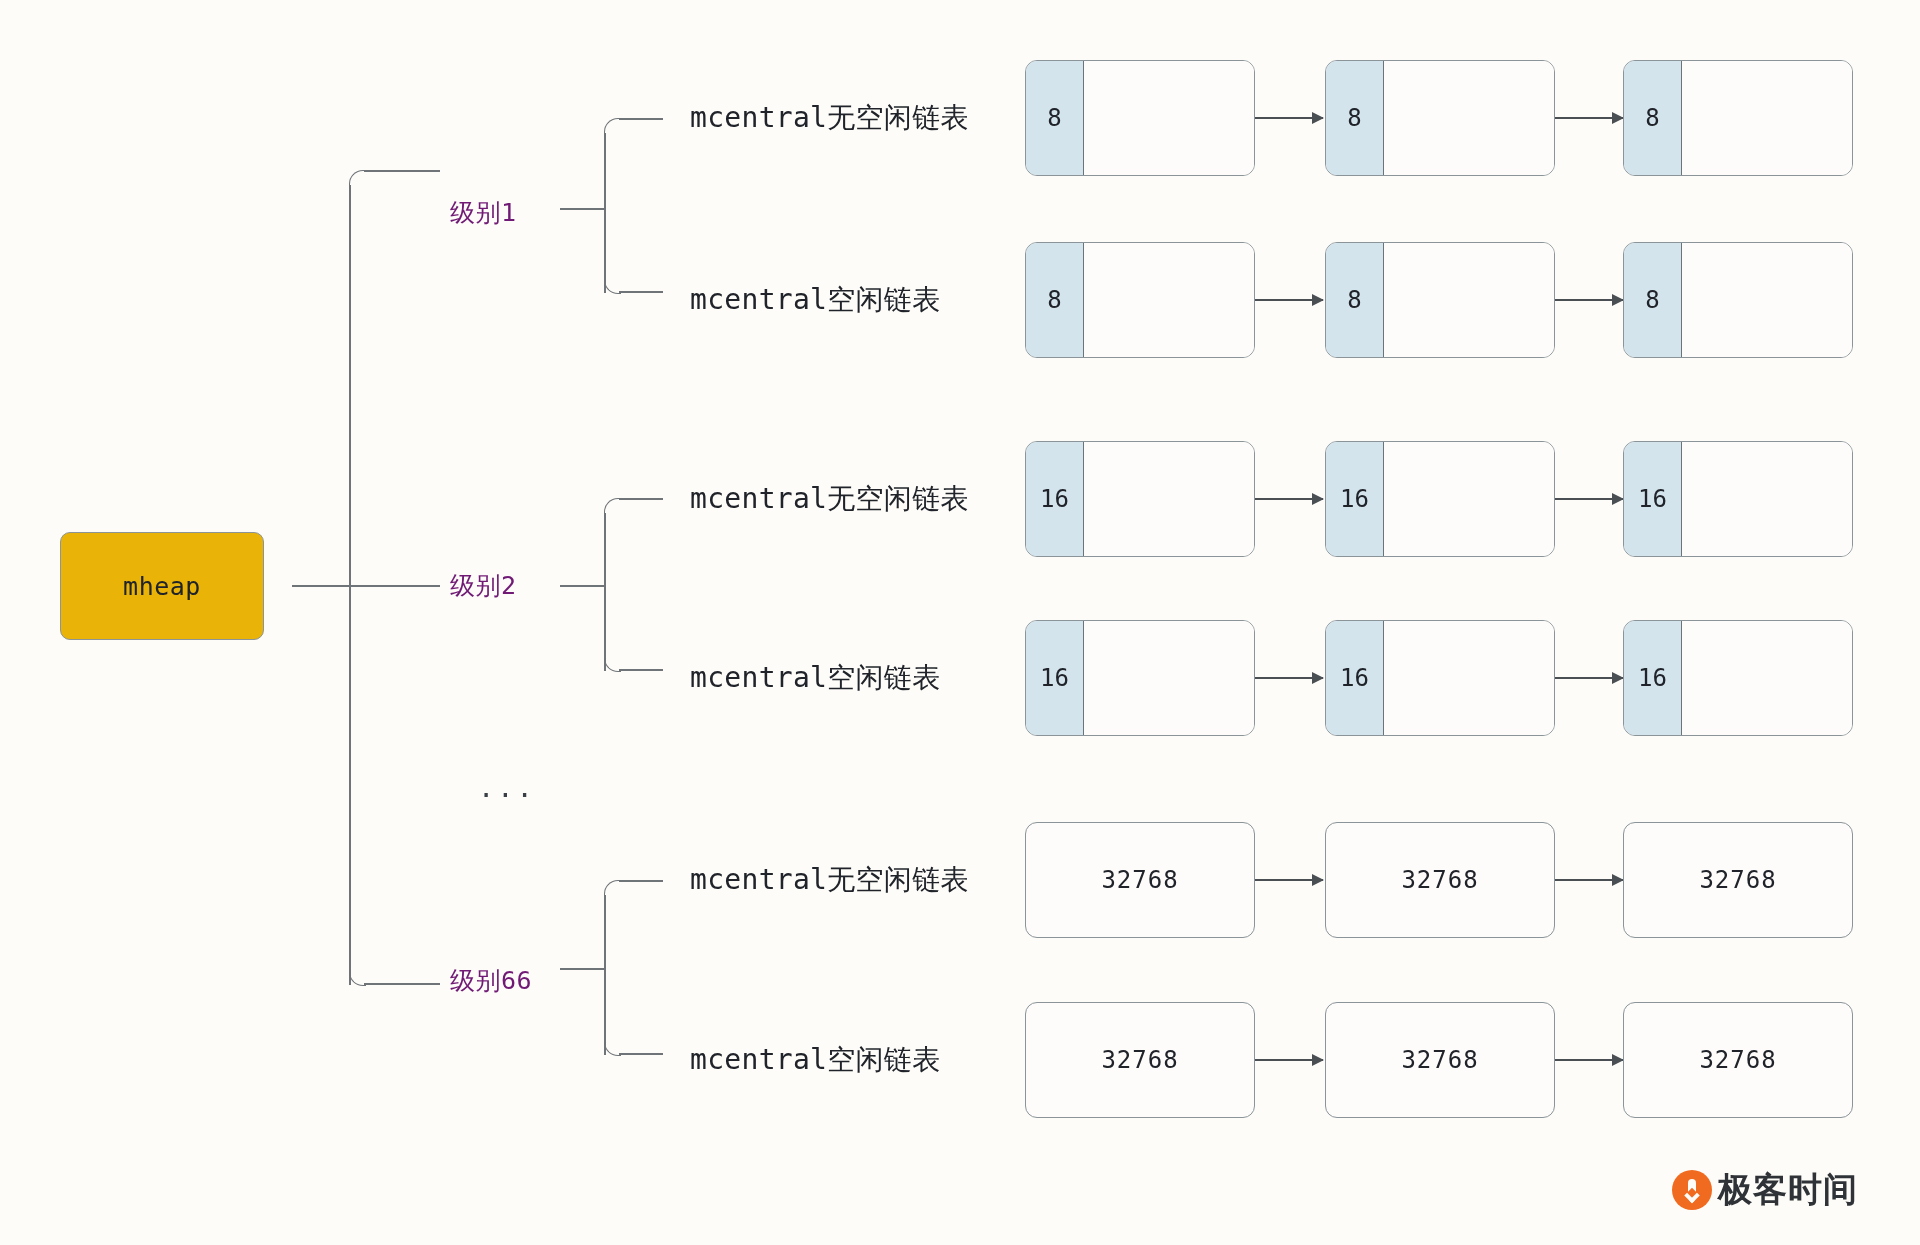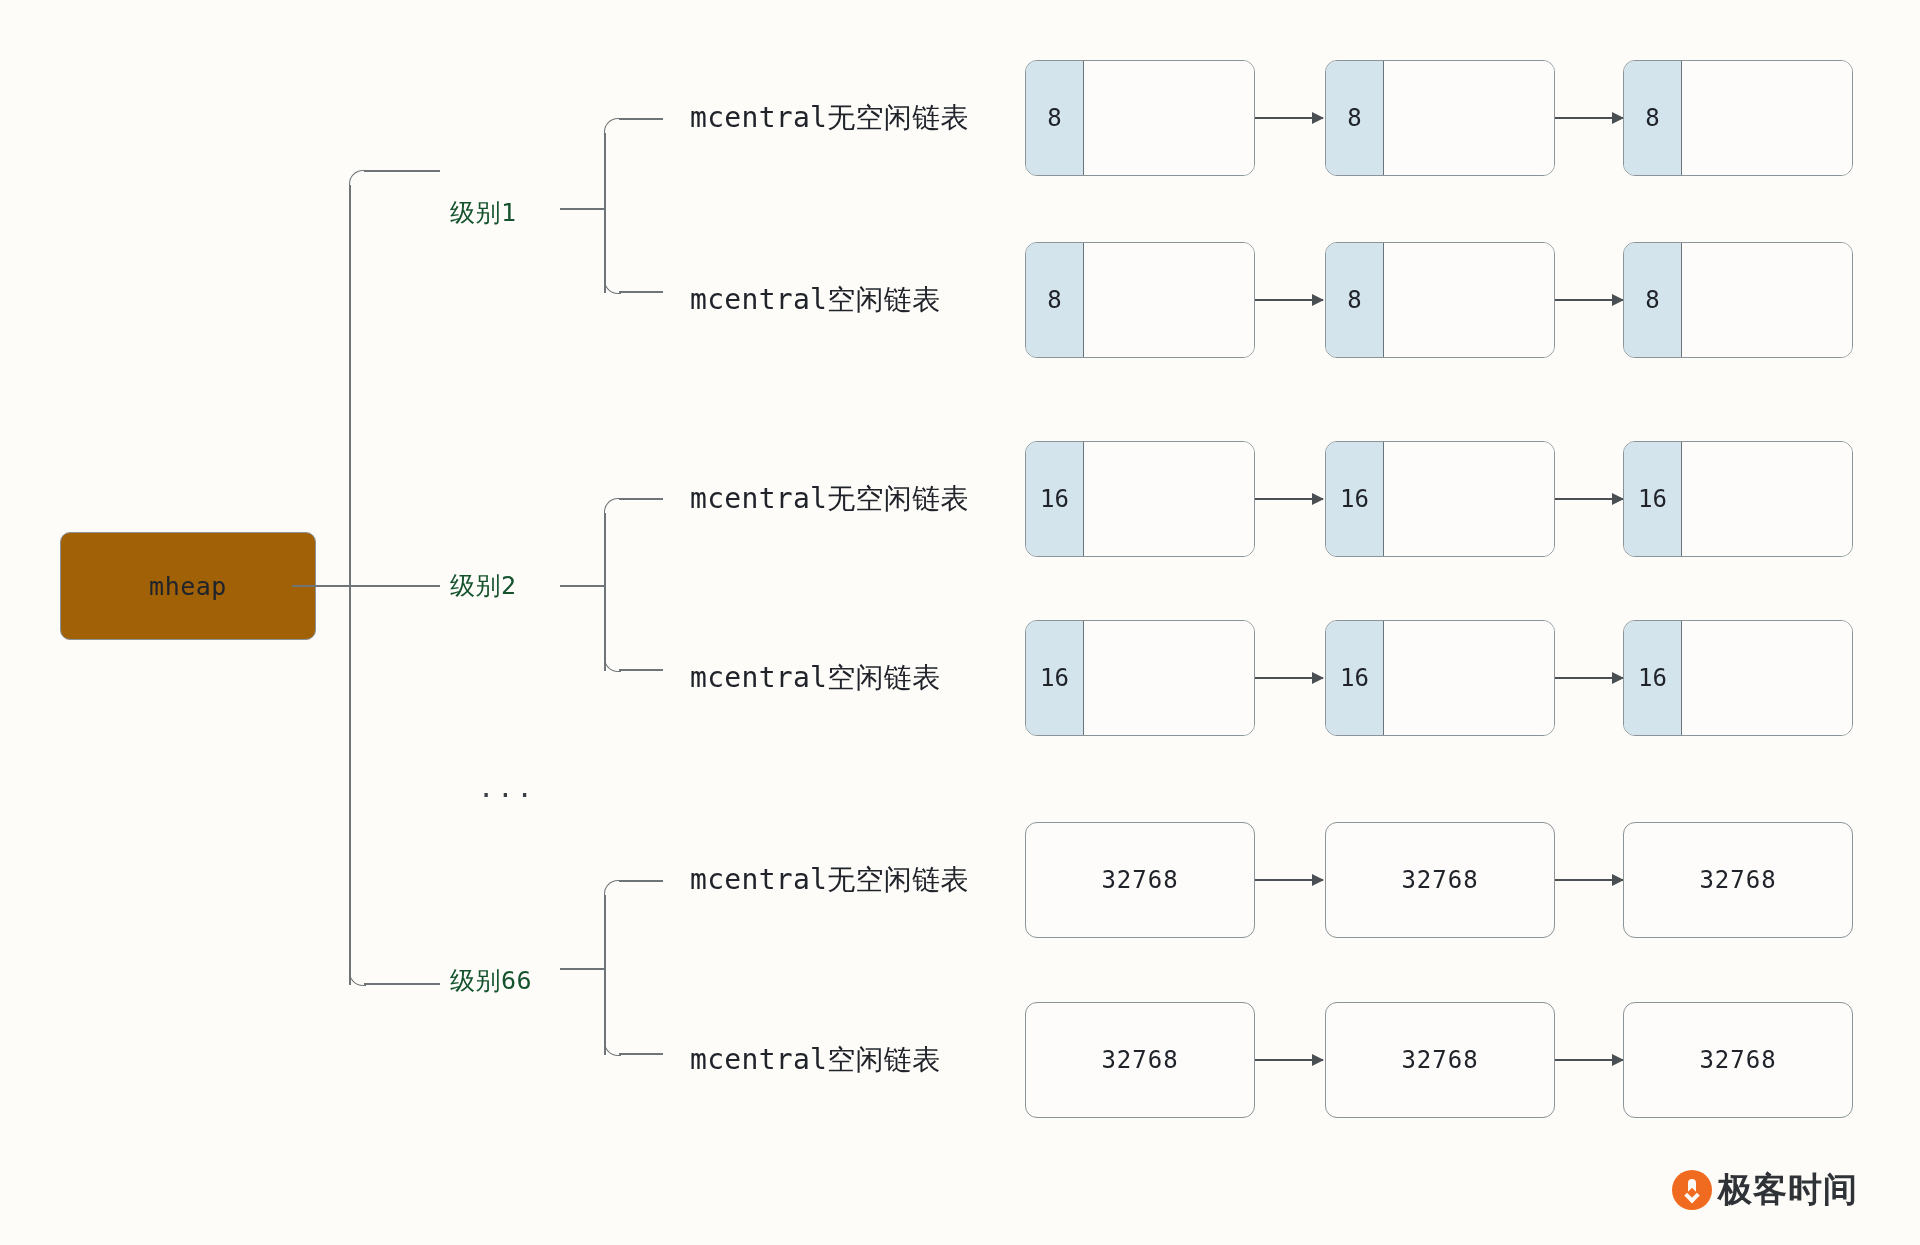--- a/index.html
+++ b/index.html
@@ -14,23 +14,23 @@
     background: #fdfcf8;
     font-family: "DejaVu Sans Mono", "Liberation Mono", monospace;
     overflow: hidden;
   }
 
   
   .root-node {
     position: absolute;
     left: 60px;
     top: 532px;
-    width: 256px;
+    width: 204px;
     height: 108px;
-    background: #a16207;
+    background: #eab308;
     border: 1.6px solid #8a9499;
     border-radius: 10px;
     display: flex;
     align-items: center;
     justify-content: center;
     box-sizing: border-box;
     font-size: 25px;
     color: #20242a;
     letter-spacing: 0.5px;
   }
@@ -49,21 +49,21 @@
     border-style: solid;
     border-width: 0;
   }
   .corner-tl { border-top-width: 1.8px; border-left-width: 1.8px; border-top-left-radius: 14px; }
   .corner-bl { border-bottom-width: 1.8px; border-left-width: 1.8px; border-bottom-left-radius: 14px; }
 
   
   .level-label {
     position: absolute;
     font-size: 25px;
-    color: #14532d;
+    color: #701a75;
     white-space: nowrap;
     letter-spacing: 0.5px;
   }
   .ellipsis-label {
     position: absolute;
     font-size: 27px;
     color: #3a3f45;
     letter-spacing: 3px;
   }
 

